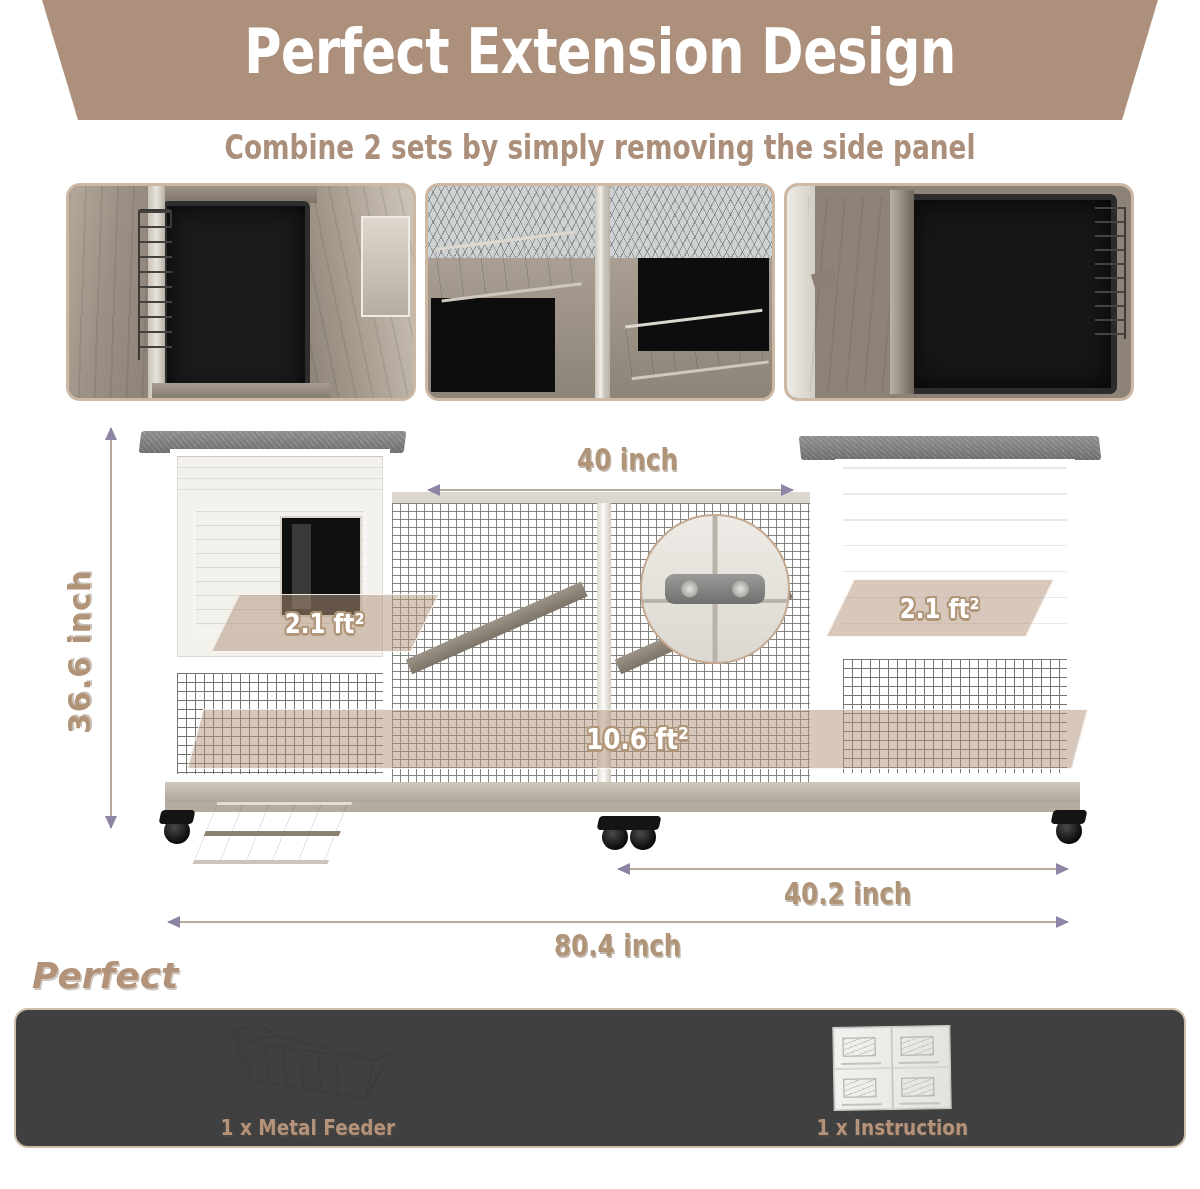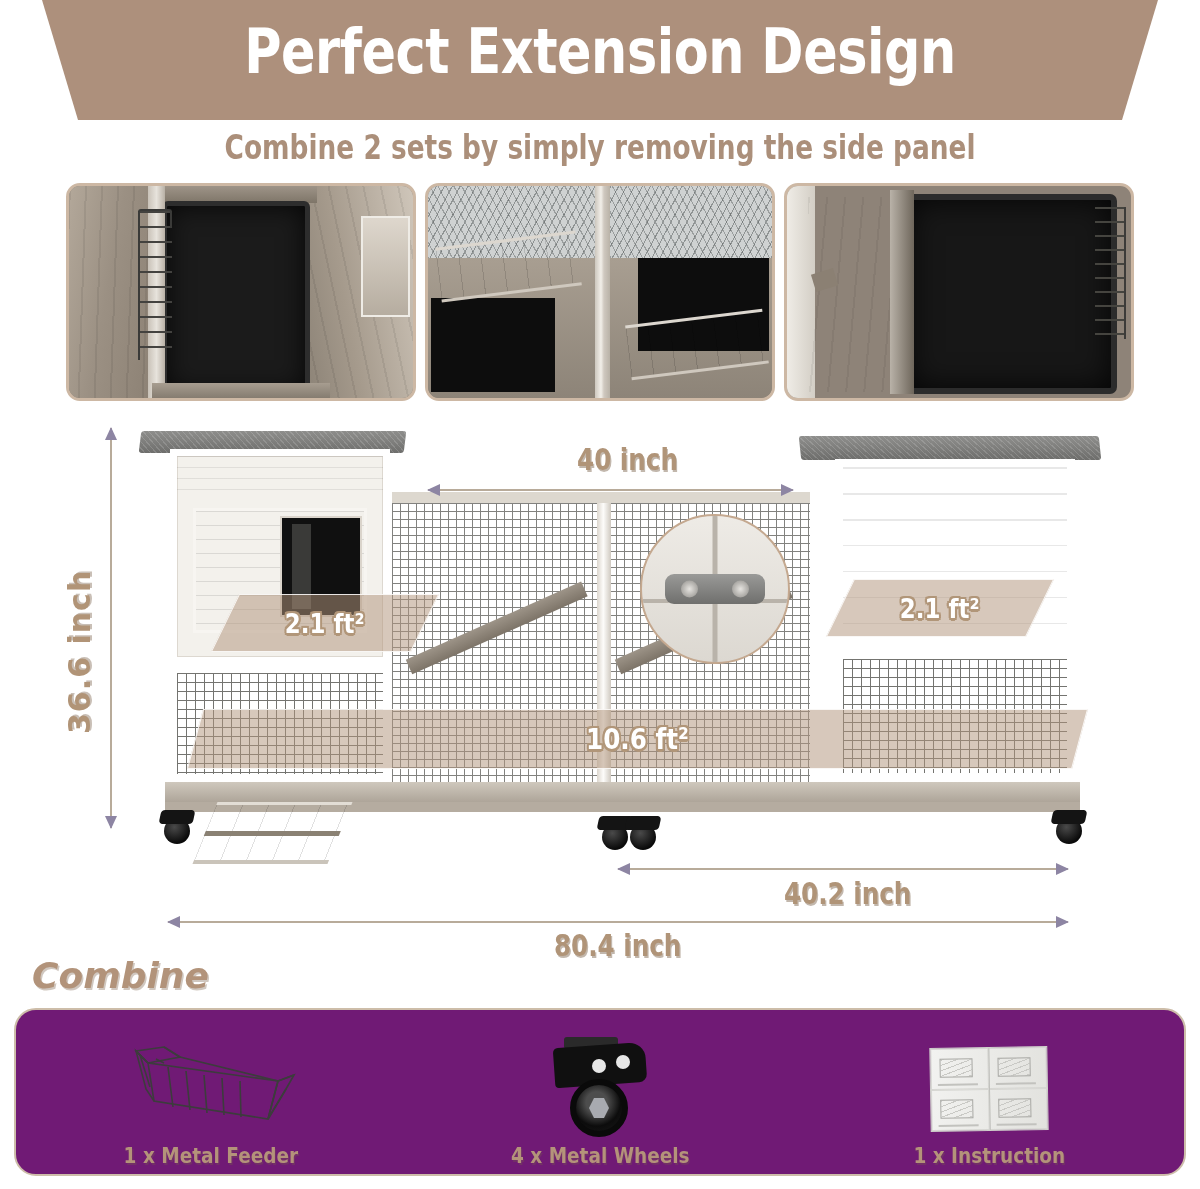--- a/index.html
+++ b/index.html
@@ -288,22 +288,22 @@
 
   
   .includes-title {
     position:absolute; left:32px; top:955px;
     font-family:"DejaVu Sans", sans-serif;
     font-style:italic; font-weight:700; font-size:36px;
     color:#b2937a;
     text-shadow: 1.5px 1.5px 0 rgba(120,95,72,.35);
   }
   .includes-box {
-    position:absolute; left:14px; top:1008px; width:1172px; height:168px;
-    border:2px solid #cdbda9; border-radius:22px; background:#701a75;
+    position:absolute; left:14px; top:1008px; width:1172px; height:140px;
+    border:2px solid #cdbda9; border-radius:14px; background:#404040;
     display:flex;
   }
   .inc-item { flex:1; position:relative; display:flex;
     flex-direction:column; align-items:center; justify-content:flex-end; }
   .inc-art { position:relative; width:100%; height:112px; }
   .inc-label {
     font-family:"DejaVu Sans", sans-serif; font-weight:700;
     font-size:22px; color:#b49madd; color:#b4937a;
     transform: scaleX(.84); white-space:nowrap;
     text-shadow: 1.5px 1.5px 0 rgba(120,95,72,.3);
@@ -480,21 +480,21 @@
   <div class="vlabel" style="left:62px; top:330px;">36.6 inch</div>
 
   <div class="arrow-h" style="left:618px; top:464px; width:450px;"></div>
   <div class="dim-label" style="left:770px; top:472px; font-size:30px; transform:scaleX(.82);">40.2 inch</div>
 
   <div class="arrow-h" style="left:168px; top:517px; width:900px;"></div>
   <div class="dim-label" style="left:540px; top:524px; font-size:30px; transform:scaleX(.82);">80.4 inch</div>
 
 </div>
 
-<div class="includes-title">Combine</div>
+<div class="includes-title">Perfect</div>
 
 <div class="includes-box">
 
   <div class="inc-item">
     <div class="inc-art">
       <svg class="feeder" viewBox="0 0 170 78" fill="none" stroke="#3c3c3c" stroke-width="1.6">
         <path d="M10 8 L38 4 L54 14 L22 20 Z"></path>
         <path d="M22 20 L28 58 L142 76 L152 38 Z"></path>
         <path d="M54 14 L152 38"></path>
         <path d="M10 8 L22 20"></path>
@@ -505,34 +505,20 @@
         <path d="M152 38 L168 32"></path>
         <path d="M142 76 L160 46"></path>
         <path d="M14 12 L24 44 M30 16 L38 20"></path>
       </svg>
     </div>
     <div class="inc-label">1 x Metal Feeder</div>
   </div>
 
 
 
-  <div class="inc-item">
-    <div class="inc-art">
-      <div class="wheel-art">
-        <div class="wa-plate"></div>
-        <div class="wa-body"></div>
-        <div class="wa-dot" style="left:52px; top:22px;"></div>
-        <div class="wa-dot" style="left:76px; top:18px;"></div>
-        <div class="wa-tire">
-          <div class="wa-hub"></div>
-        </div>
-      </div>
-    </div>
-    <div class="inc-label">4 x Metal Wheels</div>
-  </div>
 
   <div class="inc-item">
     <div class="inc-art">
       <div class="inst-art">
         <div class="inst-cell"></div>
         <div class="inst-cell"></div>
         <div class="inst-cell"></div>
         <div class="inst-cell"></div>
         <div class="inst-fold"></div>
       </div>

